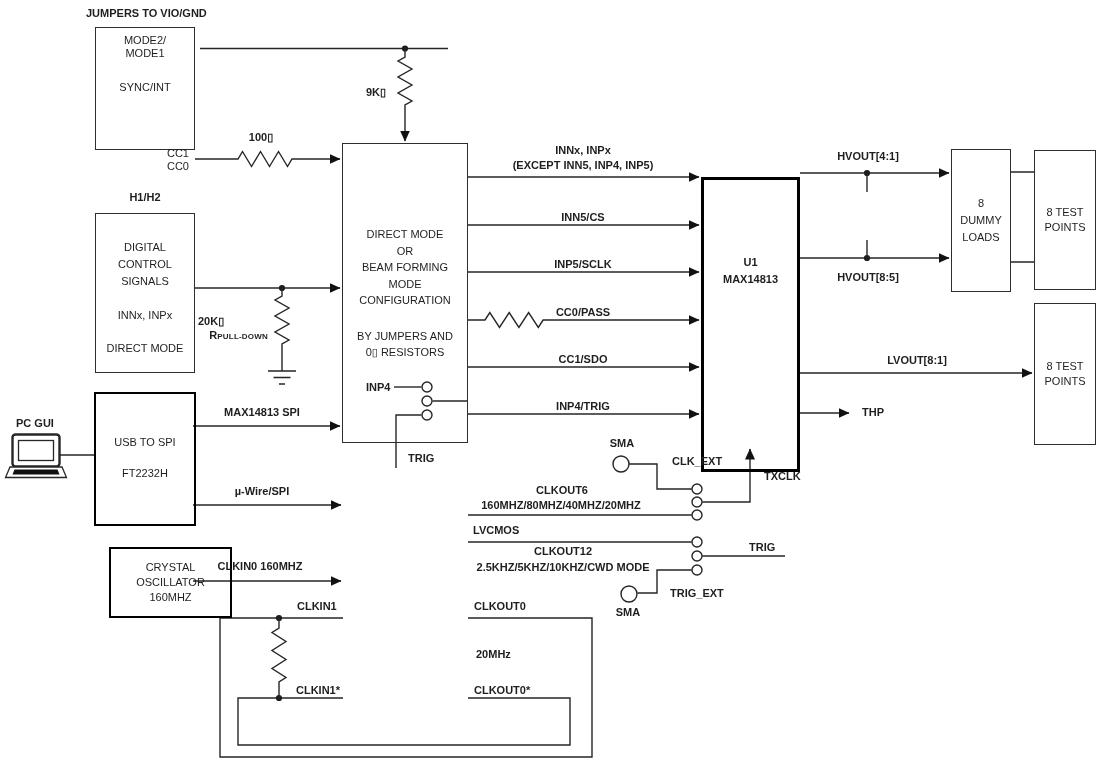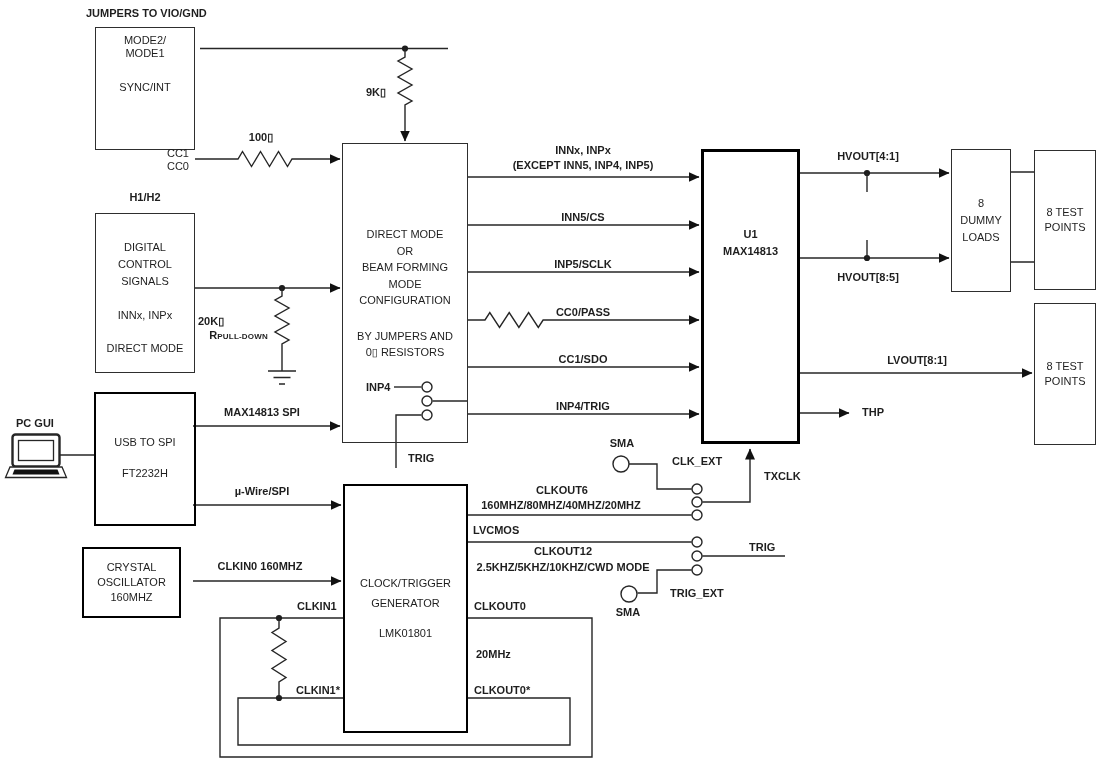--- a/index.html
+++ b/index.html
@@ -3,21 +3,21 @@
 <meta charset="utf-8">
 <style>
   html,body{margin:0;padding:0;background:#fff;}
   body{width:1100px;height:765px;font-family:"Liberation Sans",sans-serif;}
   #diagram{position:relative;width:1100px;height:765px;background:#fff;overflow:hidden;}
   svg.wires{position:absolute;left:0;top:0;}
   .lbl{position:absolute;font-size:11px;line-height:13px;color:#1e1e1e;white-space:nowrap;font-weight:bold;}
   .cx{transform:translateX(-50%);}
   .box{position:absolute;border:1.5px solid #2e2e2e;box-sizing:border-box;background:transparent;}
   .thick{border:2.6px solid #000;}
-  .u1b{border:3.4px solid #000;}
+  .u1b{border:3.4px solid #000;margin-top:28px;}
   .bt{position:absolute;left:0;width:100%;text-align:center;font-size:11px;line-height:13px;color:#1e1e1e;white-space:nowrap;}
   .pinr{position:absolute;font-size:11px;line-height:13px;color:#1e1e1e;white-space:nowrap;}
   .flexc{display:flex;flex-direction:column;align-items:center;justify-content:center;text-align:center;font-size:11px;color:#1e1e1e;}
   .lh15 span{line-height:15px;}
   .lh17 span{line-height:17px;}
   .bold{font-weight:bold;}
   .sub{font-size:8px;letter-spacing:0.2px;}
 </style>
 </head>
 <body>
@@ -114,41 +114,36 @@
     <span class="bt" style="top:61px">SIGNALS</span>
     <span class="bt" style="top:95px">INNx, INPx</span>
     <span class="bt" style="top:128px">DIRECT MODE</span>
   </div>
 
   <div class="box thick" style="left:94px;top:392px;width:102px;height:134px">
     <span class="bt" style="top:42px">USB TO SPI</span>
     <span class="bt" style="top:73px">FT2232H</span>
   </div>
 
-  <div class="box thick flexc lh15" style="left:82px;top:547px;width:99px;height:71px">
+  <div class="box thick flexc lh15" style="left:109px;top:547px;width:123px;height:71px">
     <span>CRYSTAL</span>
     <span>OSCILLATOR</span>
     <span>160MHZ</span>
   </div>
 
   <div class="box" style="left:342px;top:143px;width:126px;height:300px">
     <span class="bt" style="top:84px">DIRECT MODE</span>
     <span class="bt" style="top:101px">OR</span>
     <span class="bt" style="top:117px">BEAM FORMING</span>
     <span class="bt" style="top:134px">MODE</span>
     <span class="bt" style="top:150px">CONFIGURATION</span>
     <span class="bt" style="top:186px">BY JUMPERS AND</span>
     <span class="bt" style="top:202px">0▯ RESISTORS</span>
   </div>
 
-  <div class="box thick" style="left:343px;top:484px;width:125px;height:249px">
-    <span class="bt" style="top:91px">CLOCK/TRIGGER</span>
-    <span class="bt" style="top:111px">GENERATOR</span>
-    <span class="bt" style="top:141px">LMK01801</span>
-  </div>
 
   <div class="box u1b" style="left:701px;top:149px;width:99px;height:295px">
     <span class="bt bold" style="top:76px">U1</span>
     <span class="bt bold" style="top:93px">MAX14813</span>
   </div>
 
 
   <div class="box flexc lh17" style="left:951px;top:149px;width:60px;height:143px">
     <span>8</span>
     <span>DUMMY</span>

